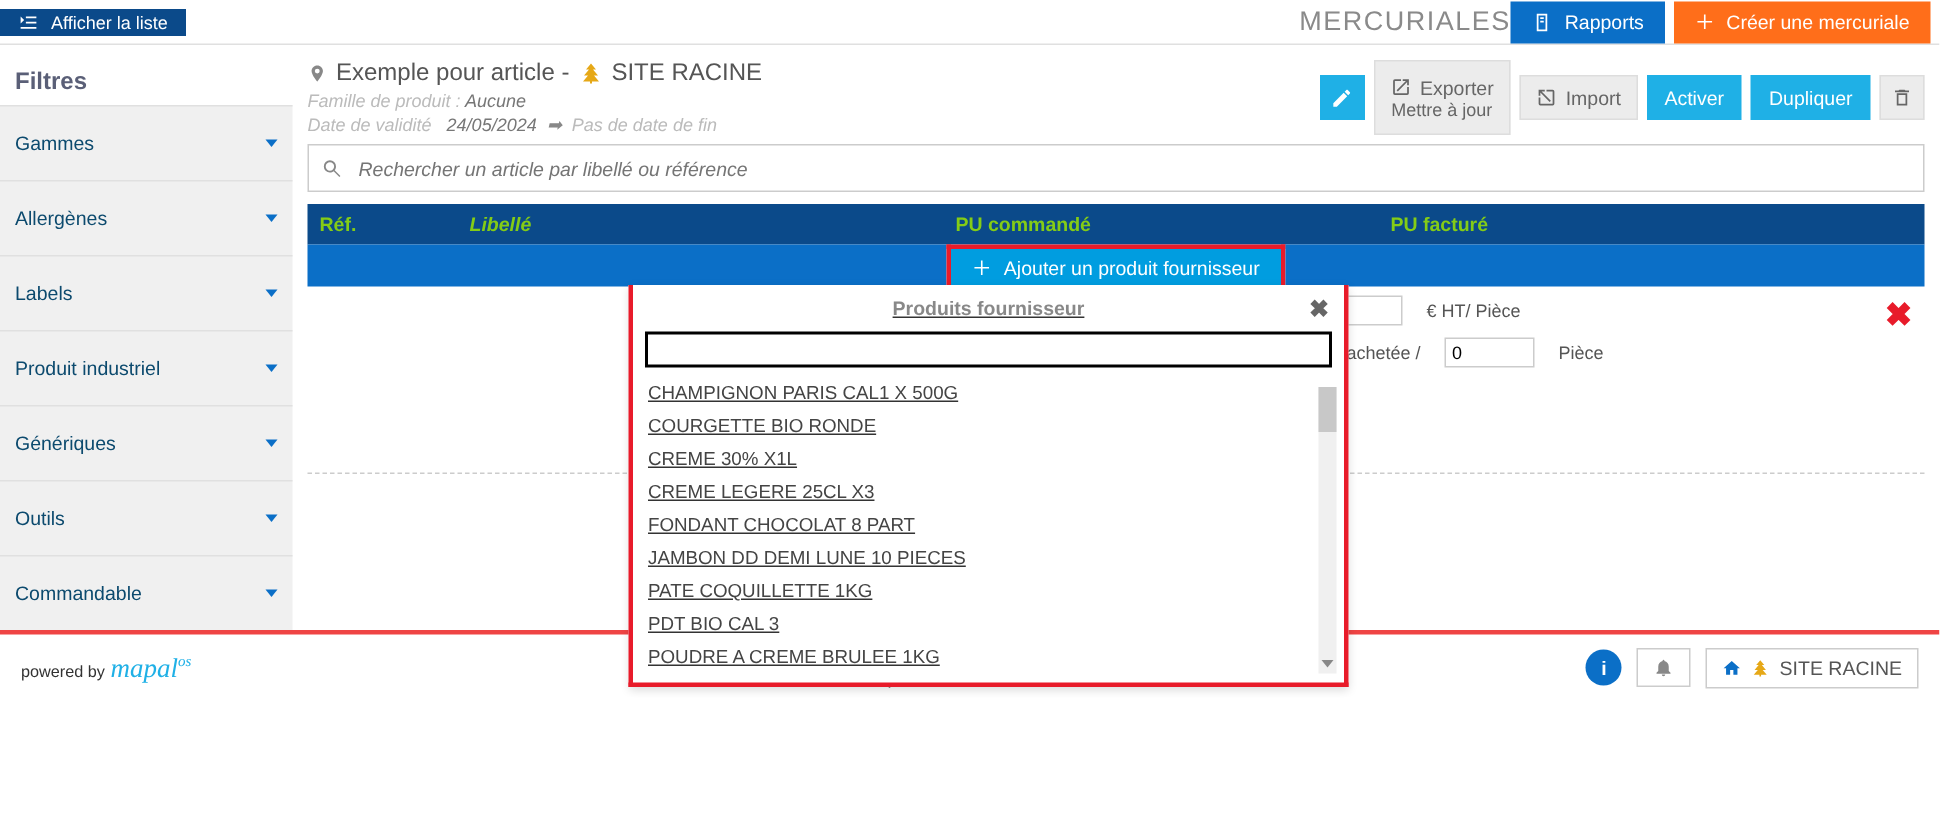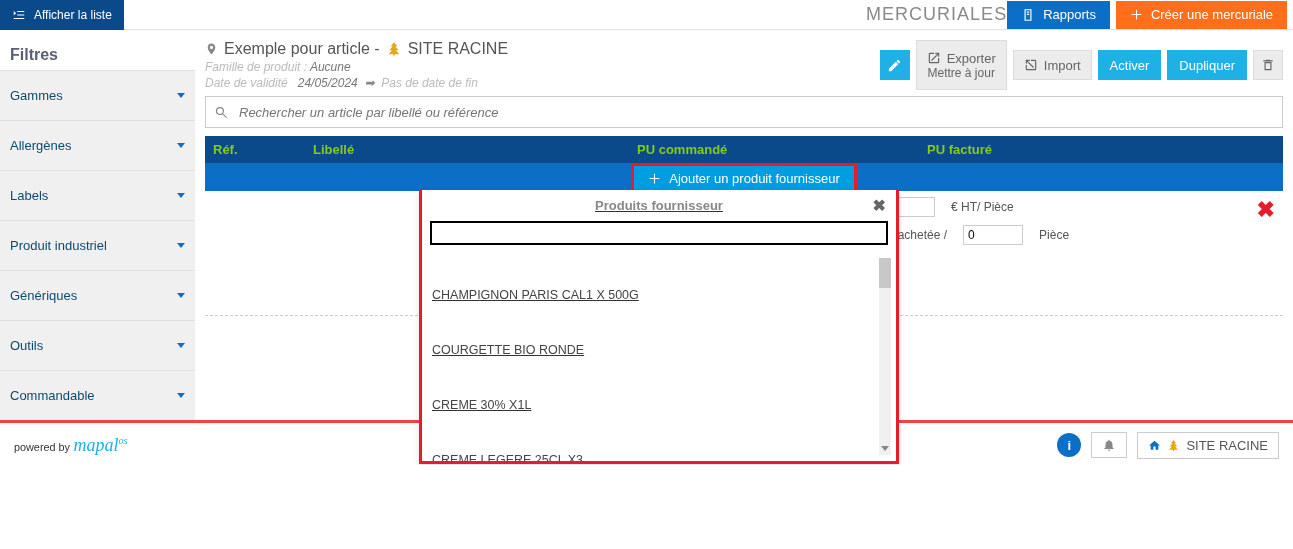--- a/index.html
+++ b/index.html
@@ -14,21 +14,21 @@
   .topbar {
     display: flex;
     align-items: center;
     height: 30px;
     background: #fff;
     border-bottom: 1px solid #e0e0e0;
   }
   .btn-showlist {
     background: #0b4a8a;
     color: #fff;
-    height: 30px;
+    height: 18px;
     display: flex;
     align-items: center;
     padding: 0 12px;
     gap: 8px;
     font-size: 12px;
     cursor: pointer;
   }
   .brand {
     color: #8a8a8a;
     font-size: 18px;
@@ -167,21 +167,21 @@
     font-style: italic;
   }
   .tablehead {
     background: #0b4a8a;
     color: #84cc16;
     display: flex;
     padding: 6px 8px;
     font-size: 13px;
   }
   .th-ref { width: 100px; font-weight: bold; }
-  .th-lib { width: 324px; font-weight: bold; }
+  .th-lib { width: 324px; font-weight: bold; font-style: italic; }
   .th-pucmd { width: 290px; font-weight: bold; }
   .th-pufac { flex: 1; font-weight: bold; }
   .addbtn-outer {
     display: flex;
     width: 100%;
   }
   .addbtn-side {
     flex: 1;
     background: #0b6fc7;
     height: 28px;
@@ -289,21 +289,20 @@
   .popup-list {
     max-height: 210px;
     overflow-y: auto;
     padding: 0 8px 6px 10px;
   }
   .popup-item {
     padding: 4px 0;
     font-size: 12.5px;
     color: #444;
     cursor: pointer;
-    margin-top: 33px;
   }
   .popup-scroll {
     position: absolute;
     right: 5px;
     top: 68px;
     width: 12px;
     bottom: 6px;
     background: #f0f0f0;
   }
   .popup-scroll-thumb {

